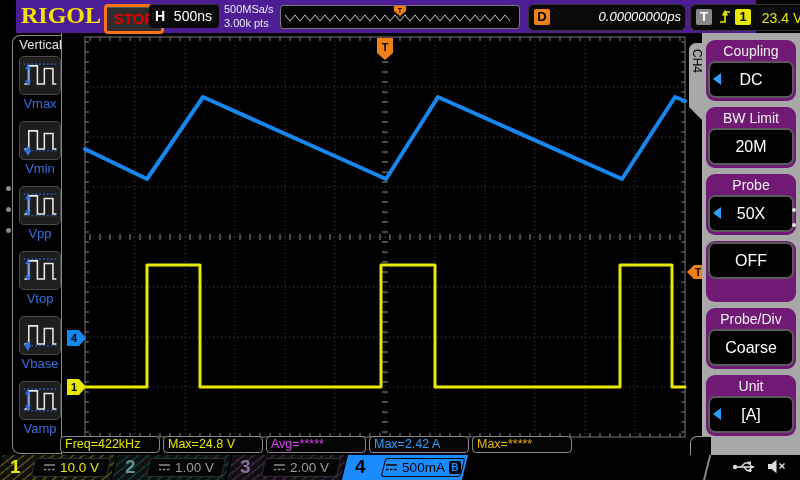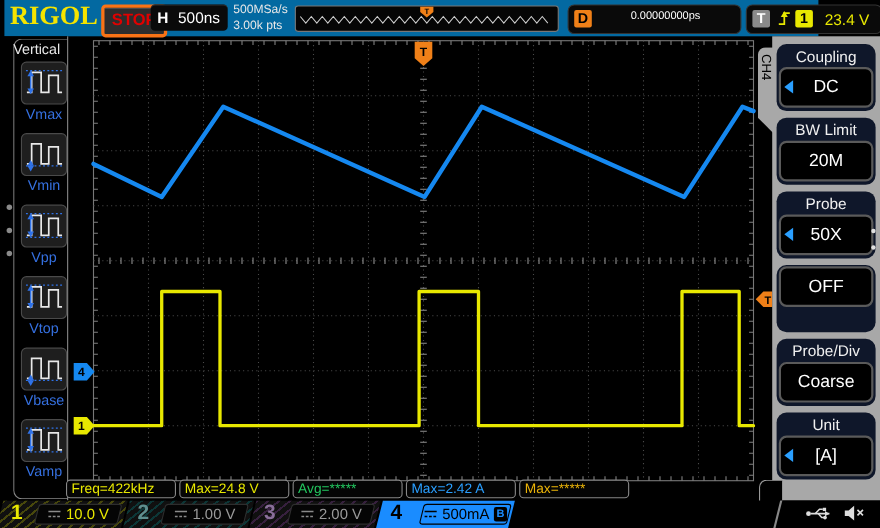--- a/index.html
+++ b/index.html
@@ -1,65 +1,65 @@
 <!DOCTYPE html>
 <html><head>
 <meta charset="utf-8">
 <style>
   html,body{margin:0;padding:0;background:#000;}
   .screen{position:relative;width:800px;height:480px;background:#000;overflow:hidden;
           font-family:"Liberation Sans", sans-serif;}
 
   
-  .topbar{position:absolute;left:4px;top:0;width:740px;height:33px;background:#0369a1;}
+  .topbar{position:absolute;left:16px;top:0;width:740px;height:33px;background:#4c1d95;}
   .logo{position:absolute;left:5px;top:2px;font-family:"Liberation Serif", serif;
         font-weight:bold;font-size:24px;color:#f5e400;}
   .stop-btn{position:absolute;left:88px;top:4px;width:54px;height:24px;background:#2d2d2d;
         border:3px solid #f97316;border-radius:4px;box-shadow:inset 0 1px 0 #555;
         color:#e00000;font-weight:bold;font-size:15px;text-align:center;line-height:24px;}
   .h-box{position:absolute;left:133px;top:4px;width:70px;height:24px;background:#0a0a0a;
         border-radius:4px;box-shadow:inset 0 1px 0 #333;}
   .h-label{position:absolute;left:6px;top:4px;color:#fff;font-weight:bold;font-size:14px;}
   .h-val{position:absolute;right:7px;top:4px;color:#fff;font-size:14px;}
   .acq{position:absolute;left:208px;top:2px;font-size:11px;color:#e8e8e8;line-height:14px;}
   .preview{position:absolute;left:264px;top:5px;width:238px;height:22px;background:#050505;
         border:1px solid #787878;border-radius:3px;}
   .d-box{position:absolute;left:512px;top:4px;width:156px;height:25px;background:#0a0a0a;
         border:1px solid #333;border-radius:6px;}
   .d-badge{position:absolute;left:5px;top:4px;width:16px;height:16px;background:#f08018;
         color:#000;font-weight:bold;font-size:13px;text-align:center;line-height:16px;border-radius:2px;}
-  .d-val{position:absolute;left:24px;top:4px;width:128px;text-align:center;color:#fff;font-size:10px;}
+  .d-val{position:absolute;left:24px;top:4px;width:128px;text-align:right;color:#fff;font-size:13px;font-style:italic;}
   .t-box{position:absolute;left:674px;top:4px;width:122px;height:25px;background:#0a0a0a;
         border:1px solid #333;border-radius:6px;}
   .t-badge{position:absolute;left:5px;top:4px;width:16px;height:16px;background:#8a8a8a;
         color:#fff;font-weight:bold;font-size:13px;text-align:center;line-height:16px;border-radius:2px;}
   .edge-icon{position:absolute;left:27px;top:3px;}
   .src-badge{position:absolute;left:44px;top:4px;width:16px;height:16px;background:#e8e800;
         color:#000;font-weight:bold;font-size:13px;text-align:center;line-height:16px;border-radius:2px;}
   .t-level{position:absolute;left:64px;top:5px;width:54px;text-align:center;color:#e8e800;font-size:14px;}
 
   
   .left-panel{position:absolute;left:0;top:33px;width:62px;height:422px;background:#000;}
   .left-frame{position:absolute;left:12px;top:2px;width:49px;height:417px;
         border:1px solid #888;border-right:none;border-radius:8px 0 0 8px;}
   .left-sep{position:absolute;left:61px;top:0;width:1px;height:422px;background:#888;}
-  .left-title{position:absolute;left:12px;top:4px;width:50px;text-align:left;color:#e8e8e8;font-size:13px;}
+  .left-title{position:absolute;left:12px;top:4px;width:50px;text-align:right;color:#e8e8e8;font-size:13px;}
   #left-menu-items{position:absolute;left:16px;top:23px;width:48px;}
   .v-item{height:65px;text-align:center;cursor:pointer;}
   .v-icon{width:40px;height:37px;margin:0 auto;background:#1e1e1e;border:1px solid #4a4a4a;border-radius:5px;}
   .v-label{font-size:13px;color:#3570e0;margin-top:1px;}
   .page-dot{position:absolute;width:5px;height:5px;border-radius:50%;background:#8a8a8a;}
 
   
   .right-panel{position:absolute;left:702px;top:33px;width:98px;height:422px;background:#a8a8a8;}
   .ch4-tab{position:absolute;left:689px;top:43px;width:14px;height:78px;background:#a8a8a8;
         border-radius:7px 0 0 0;clip-path:polygon(0 0,100% 0,100% 100%,0 82%);}
   .ch4-tab span{writing-mode:vertical-rl;color:#000;font-size:12px;margin-left:1px;margin-top:6px;display:inline-block;}
   #right-menu-items{position:absolute;left:706px;top:40px;width:90px;}
-  .r-group{background:#0f172a;border-radius:9px;height:61px;margin-bottom:6px;padding:1px 2px;box-sizing:border-box;}
+  .r-group{background:#701a75;border-radius:9px;height:61px;margin-bottom:6px;padding:1px 2px;box-sizing:border-box;}
   .r-label{color:#f0f0f0;font-size:14px;text-align:center;height:20px;line-height:20px;}
   .r-value{position:relative;background:#000;border:2px solid #5a5a5a;border-radius:7px;height:33px;
         line-height:33px;text-align:center;color:#fff;font-size:16px;}
   .r-arrow{position:absolute;left:3px;top:10px;width:0;height:0;border-top:6px solid transparent;
         border-bottom:6px solid transparent;border-right:8px solid #2a9fff;}
   .menu-page-tab{position:absolute;left:690px;top:436px;width:20px;height:19px;background:#000;
         border:1px solid #999;border-right:none;border-bottom:none;border-radius:7px 0 0 0;}
 
   
   .meas-strip{position:absolute;left:60px;top:436px;width:632px;height:19px;display:flex;gap:3px;}
@@ -565,21 +565,21 @@
         <div class="r-value">[A]<span class="r-arrow"></span></div>
       </div>
     </div>
   <div class="page-dot" style="left:792px;top:208px;width:4px;height:4px;background:#e0e0e0"></div>
   <div class="page-dot" style="left:792px;top:223px;width:4px;height:4px;background:#e0e0e0"></div>
   <div class="menu-page-tab"></div>
 
   <div class="meas-strip" id="meas-strip">
       <div class="meas-box" style="color: rgb(232, 232, 0);">Freq=422kHz</div>
       <div class="meas-box" style="color: rgb(232, 232, 0);">Max=24.8 V</div>
-      <div class="meas-box" style="color: #22c55e;">Avg=*****</div>
+      <div class="meas-box" style="color: #d946ef;">Avg=*****</div>
       <div class="meas-box" style="color: rgb(42, 159, 255);">Max=2.42 A</div>
       <div class="meas-box" style="color: #eab308;">Max=*****</div>
     </div>
 
   <div class="channel-bar" id="channel-bar">
     <div class="bar-sep"></div>
     <div class="status-icons">
       <span>
         <svg width="26" height="14" viewBox="0 0 26 14">
           <circle cx="3" cy="7" r="2.2" fill="#ddd"></circle>

